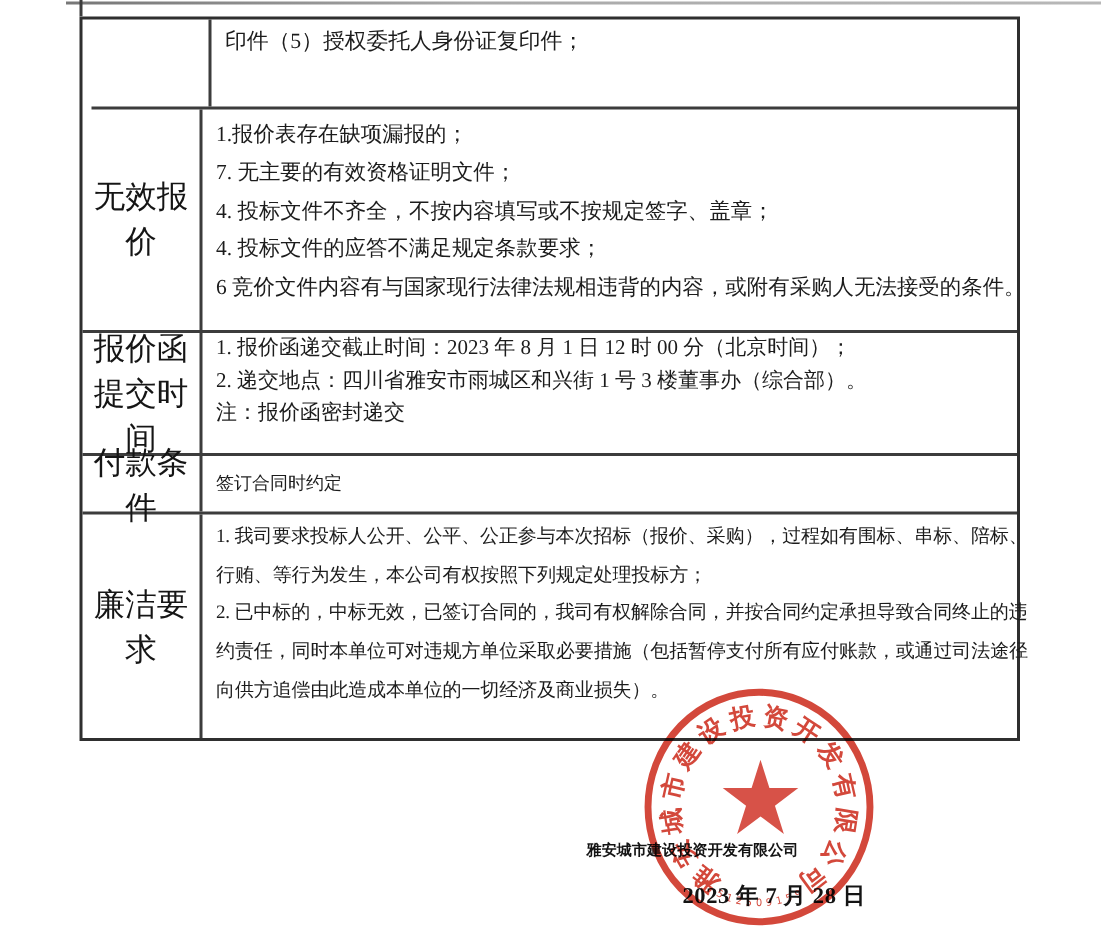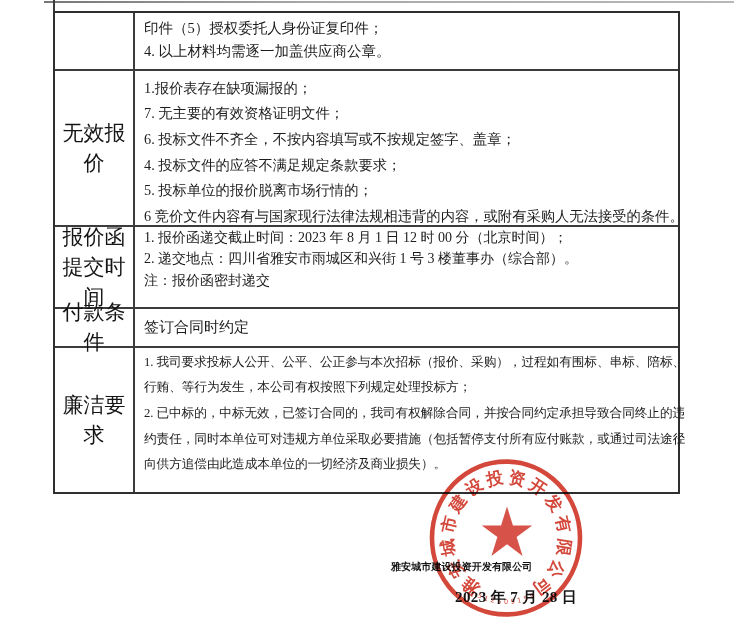--- a/index.html
+++ b/index.html
@@ -25,24 +25,24 @@
   .trow{display:flex;box-sizing:border-box;border-bottom:2px solid #3c3c3c;}
   .trow:last-child{border-bottom:none;}
   .tlabel{
     flex:0 0 80px;box-sizing:border-box;border-right:2px solid #3c3c3c;
     display:flex;align-items:center;justify-content:center;text-align:center;
     font-size:21px;line-height:30px;padding:3px 3px;color:#151515;
   }
   .tcontent{flex:1;box-sizing:border-box;padding-left:9px;padding-right:5px;}
   .line{white-space:nowrap;overflow:visible;color:#1c1c1c;}
   
-  .r0{height:62px;}  .r0 .tcontent{padding-top:4px;}  .r0 .line{line-height:23px;font-size:14.5px;}
+  .r0{height:62px;margin-left:6px;}  .r0 .tcontent{padding-top:4px;}  .r0 .line{line-height:23px;font-size:14.5px;}
   .r1{height:156px;} .r1 .tcontent{padding-top:5px;}  .r1 .line{line-height:25.6px;font-size:14.3px;}
   .r2{height:82px;}  .r2 .tcontent{}  .r2 .line{line-height:21.6px;font-size:14px;}
-  .r3{height:39px;}  .r3 .tcontent{display:flex;align-items:center;} .r3 .line{font-size:15px;}
+  .r3{height:39px;}  .r3 .tcontent{display:flex;align-items:center;} .r3 .line{font-size:12px;}
   .r4{height:155px;} .r4 .tcontent{padding-top:2px;}  .r4 .line{line-height:25.6px;font-size:12.7px;letter-spacing:-.1px;}
   
   .company-line{
     position:absolute;left:391px;top:560px;white-space:nowrap;
     font-size:10px;font-weight:600;letter-spacing:.1px;color:#141414;
   }
   .date-line{
     position:absolute;left:455px;top:588px;white-space:nowrap;
     font-size:15px;font-weight:600;letter-spacing:.4px;color:#141414;
   }
@@ -57,32 +57,30 @@
 
 <div class="scan-line"></div>
 <div class="stub" style="left:53px;top:0;height:11px;"></div>
 
 <div class="doc-table">
 
   <div class="trow r0">
     <div class="tlabel"></div>
     <div class="tcontent">
       <div class="line">印件（5）授权委托人身份证复印件；</div>
-      <div class="line">4. 以上材料均需逐一加盖供应商公章。</div>
     </div>
   </div>
 
   <div class="trow r1">
     <div class="tlabel">无效报价</div>
     <div class="tcontent">
       <div class="line">1.报价表存在缺项漏报的；</div>
       <div class="line">7. 无主要的有效资格证明文件；</div>
-      <div class="line">6. 投标文件不齐全，不按内容填写或不按规定签字、盖章；</div>
+      <div class="line">4. 投标文件不齐全，不按内容填写或不按规定签字、盖章；</div>
       <div class="line">4. 投标文件的应答不满足规定条款要求；</div>
-      <div class="line">5. 投标单位的报价脱离市场行情的；</div>
       <div class="line">6 竞价文件内容有与国家现行法律法规相违背的内容，或附有采购人无法接受的条件。</div>
     </div>
   </div>
 
   <div class="trow r2">
     <div class="tlabel">报价函提交时间</div>
     <div class="tcontent">
       <div class="line">1. 报价函递交截止时间：2023 年 8 月 1 日 12 时 00 分（北京时间）；</div>
       <div class="line">2. 递交地点：四川省雅安市雨城区和兴街 1 号 3 楼董事办（综合部）。</div>
       <div class="line">注：报价函密封递交</div>

